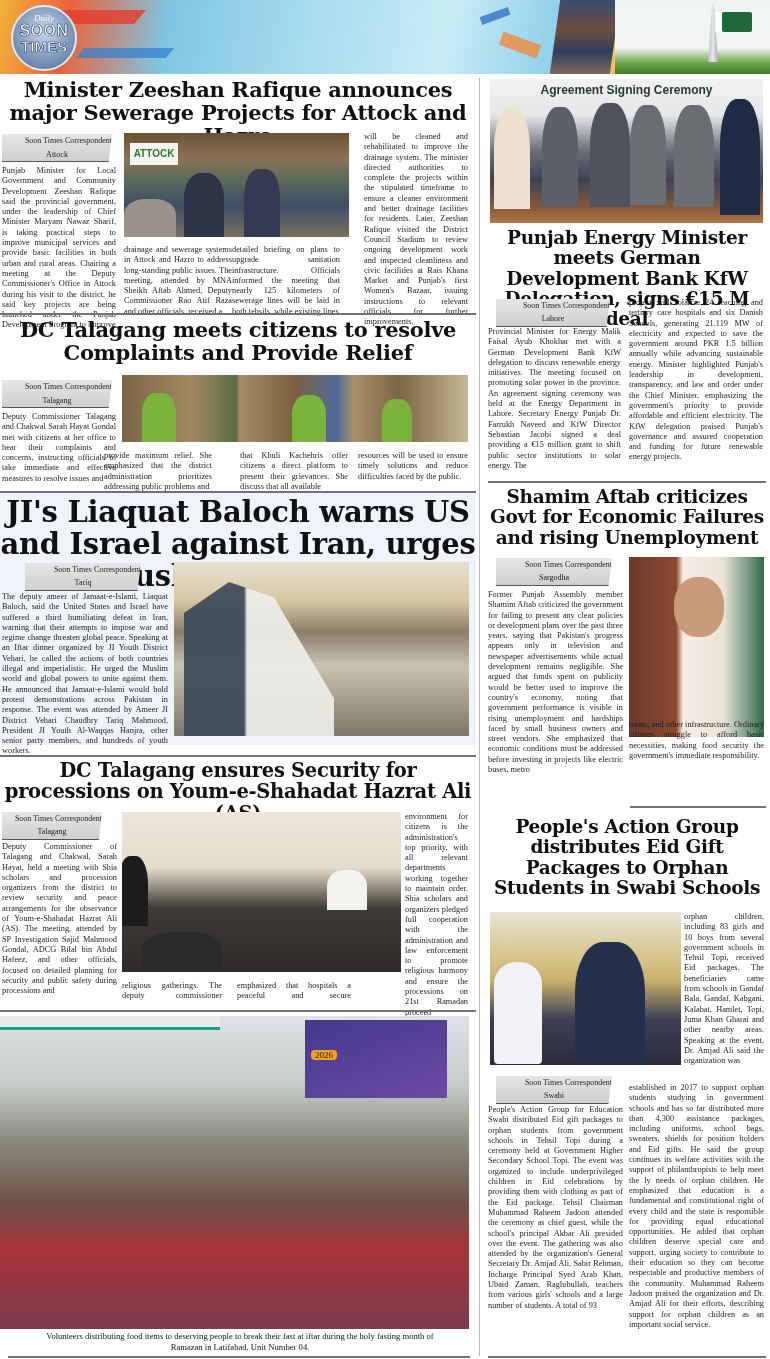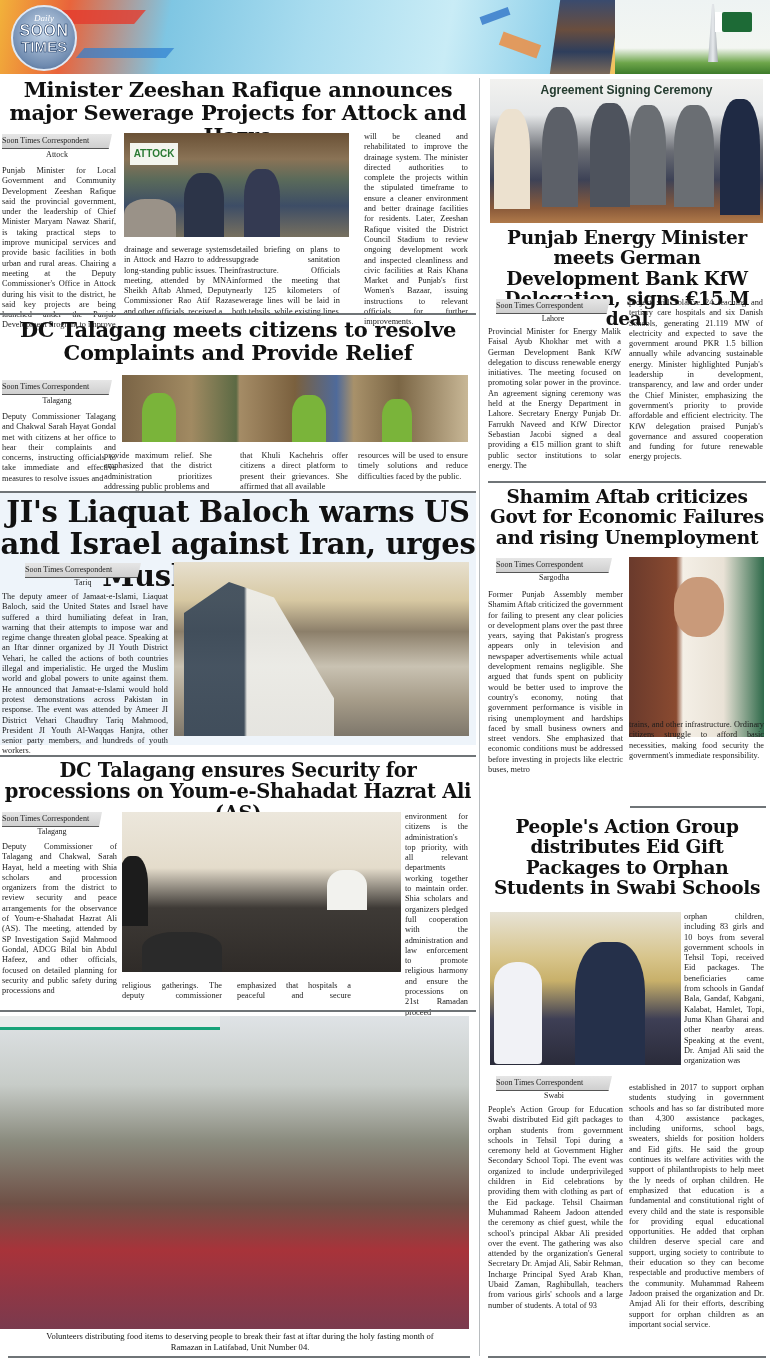--- a/index.html
+++ b/index.html
@@ -29,22 +29,22 @@
   .minar { position: absolute; left: 708px; top: 4px; width: 10px; height: 58px; background: linear-gradient(90deg,#b9bfc4,#e6e9ec,#a5abb0); clip-path: polygon(40% 0, 60% 0, 100% 100%, 0 100%); }
   .flag { position: absolute; left: 722px; top: 12px; width: 30px; height: 20px; background: #1d6a36; border-radius: 2px; }
   .flag::before { content: ""; position: absolute; left: -7px; top: 0; width: 7px; height: 20px; background: #fff; }
 
   
   .divider { position: absolute; height: 2px; background: #6f7477; }
   .vdivider { position: absolute; width: 1px; background: #b8bcbf; }
 
   .headline { position: absolute; text-align: center; font-family: "DejaVu Serif", serif; color: #111;
     line-height: 1.1; letter-spacing: -0.3px; }
-  .byline { position: absolute; height: 15px; background: linear-gradient(180deg,#e6e6e6,#cfcfcf);
-    border-bottom: 1.5px solid #555; font-size: 8px; text-align: left; line-height: 13px; color: #222;
+  .byline { position: absolute; height: 28px; background: linear-gradient(180deg,#e6e6e6,#cfcfcf);
+    border-bottom: 1.5px solid #555; font-size: 8px; text-align: right; line-height: 13px; color: #222;
     clip-path: polygon(0 0, 100% 0, 97% 100%, 0 100%); }
   .dateline { position: absolute; font-size: 8px; text-align: center; color: #222; }
   .body-text { position: absolute; font-size: 8.3px; line-height: 10.3px; text-align: justify; color: #1c1c1c; }
   .photo { position: absolute; overflow: hidden; }
   .caption { position: absolute; font-size: 8.6px; text-align: center; line-height: 11px; color: #111; }
 
   .bg-blue { position: absolute; background: #eef4fa; }
 
   
   .ph-attock { background: linear-gradient(180deg, #6a5136 0%, #8a7356 25%, #5a6a5a 45%, #3d4d66 70%, #77705f 100%); }
@@ -107,21 +107,21 @@
   <h1 class="headline" style="left:0; top:318px; width:476px; font-size:21px;">DC Talagang meets citizens to resolve Complaints and Provide Relief</h1>
   <div class="byline" style="left:2px; top:380px; width:110px;">Soon Times Correspondent</div>
   <div class="dateline" style="left:2px; top:396px; width:110px;">Talagang</div>
   <p class="body-text" style="left:2px; top:412px; width:114px;">Deputy Commissioner Talagang and Chakwal Sarah Hayat Gondal met with citizens at her office to hear their complaints and concerns, instructing officials to take immediate and effective measures to resolve issues and</p>
   <div class="photo ph-talagang1" style="left:122px; top:375px; width:346px; height:67px;">
     <div class="person-dark" style="left:20px; top:18px; width:34px; height:49px; background:#7ab43a;"></div>
     <div class="person-dark" style="left:170px; top:20px; width:34px; height:47px; background:#7ab43a;"></div>
     <div class="person-dark" style="left:260px; top:24px; width:30px; height:43px; background:#7ab43a;"></div>
   </div>
   <p class="body-text" style="left:104px; top:451px; width:108px;">provide maximum relief. She emphasized that the district administration prioritizes addressing public problems and</p>
-  <p class="body-text" style="left:240px; top:451px; width:108px;">that Khuli Kachehris offer citizens a direct platform to present their grievances. She affirmed that all available</p>
+  <p class="body-text" style="left:240px; top:451px; width:108px;">that Khuli Kachehris offer citizens a direct platform to present their grievances. She discuss that all available</p>
   <p class="body-text" style="left:358px; top:451px; width:110px;">resources will be used to ensure timely solutions and reduce difficulties faced by the public.</p>
 </article>
 <div class="divider" style="left:0; top:491px; width:476px;"></div>
 
 <div class="bg-blue" style="left:0; top:493px; width:476px; height:252px;"></div>
 <article>
   <h1 class="headline" style="left:0; top:497px; width:476px; font-size:29px;">JI's Liaquat Baloch warns US and Israel against Iran, urges Muslims to unite</h1>
   <div class="byline" style="left:25px; top:563px; width:116px;">Soon Times Correspondent</div>
   <div class="dateline" style="left:25px; top:578px; width:116px;">Tariq</div>
   <p class="body-text" style="left:2px; top:592px; width:166px;">The deputy ameer of Jamaat-e-Islami, Liaquat Baloch, said the United States and Israel have suffered a third humiliating defeat in Iran, warning that their attempts to impose war and regime change threaten global peace. Speaking at an Iftar dinner organized by JI Youth District Vehari, he called the actions of both countries illegal and imperialistic. He urged the Muslim world and global powers to unite against them. He announced that Jamaat-e-Islami would hold protest demonstrations across Pakistan in response. The event was attended by Ameer JI District Vehari Chaudhry Tariq Mahmood, President JI Youth Al-Waqqas Hanjra, other senior party members, and hundreds of youth workers.</p>
@@ -143,20 +143,23 @@
   </div>
   <p class="body-text" style="left:122px; top:981px; width:100px; text-align-last: justify;">religious gatherings. The deputy commissioner</p>
   <p class="body-text" style="left:237px; top:981px; width:114px; text-align-last: justify;">emphasized that hospitals a peaceful and secure</p>
   <p class="body-text" style="left:405px; top:812px; width:63px;">environment for citizens is the administration's top priority, with all relevant departments working together to maintain order. Shia scholars and organizers pledged full cooperation with the administration and law enforcement to promote religious harmony and ensure the processions on 21st Ramadan proceed peacefully.</p>
 </article>
 <div class="divider" style="left:0; top:1010px; width:476px;"></div>
 
 <figure>
   <div class="photo ph-iftar" style="left:0; top:1016px; width:469px; height:313px;">
     <div class="canopy"></div>
+    <div class="banner">
+        <div style="margin-top:30px; font-size:9px; background:#f4a21c; color:#222; width:26px; border-radius:4px; margin-left:6px;">2026</div>
+      </div>
   </div>
   <figcaption class="caption" style="left:40px; top:1331px; width:400px;">Volunteers distributing food items to deserving people to break their fast at iftar during the holy fasting month of Ramazan in Latifabad, Unit Number 04.</figcaption>
 </figure>
 <div class="divider" style="left:8px; top:1356px; width:462px;"></div>
 
 <article>
   <div class="photo ph-solar" style="left:490px; top:79px; width:273px; height:144px;">
     <div class="title">Agreement Signing Ceremony</div>
     <div class="person-dark" style="left:4px; top:30px; width:36px; height:100px; background:#ece1cf;"></div>
     <div class="person-dark" style="left:52px; top:28px; width:36px; height:100px; background:#5c6068;"></div>

